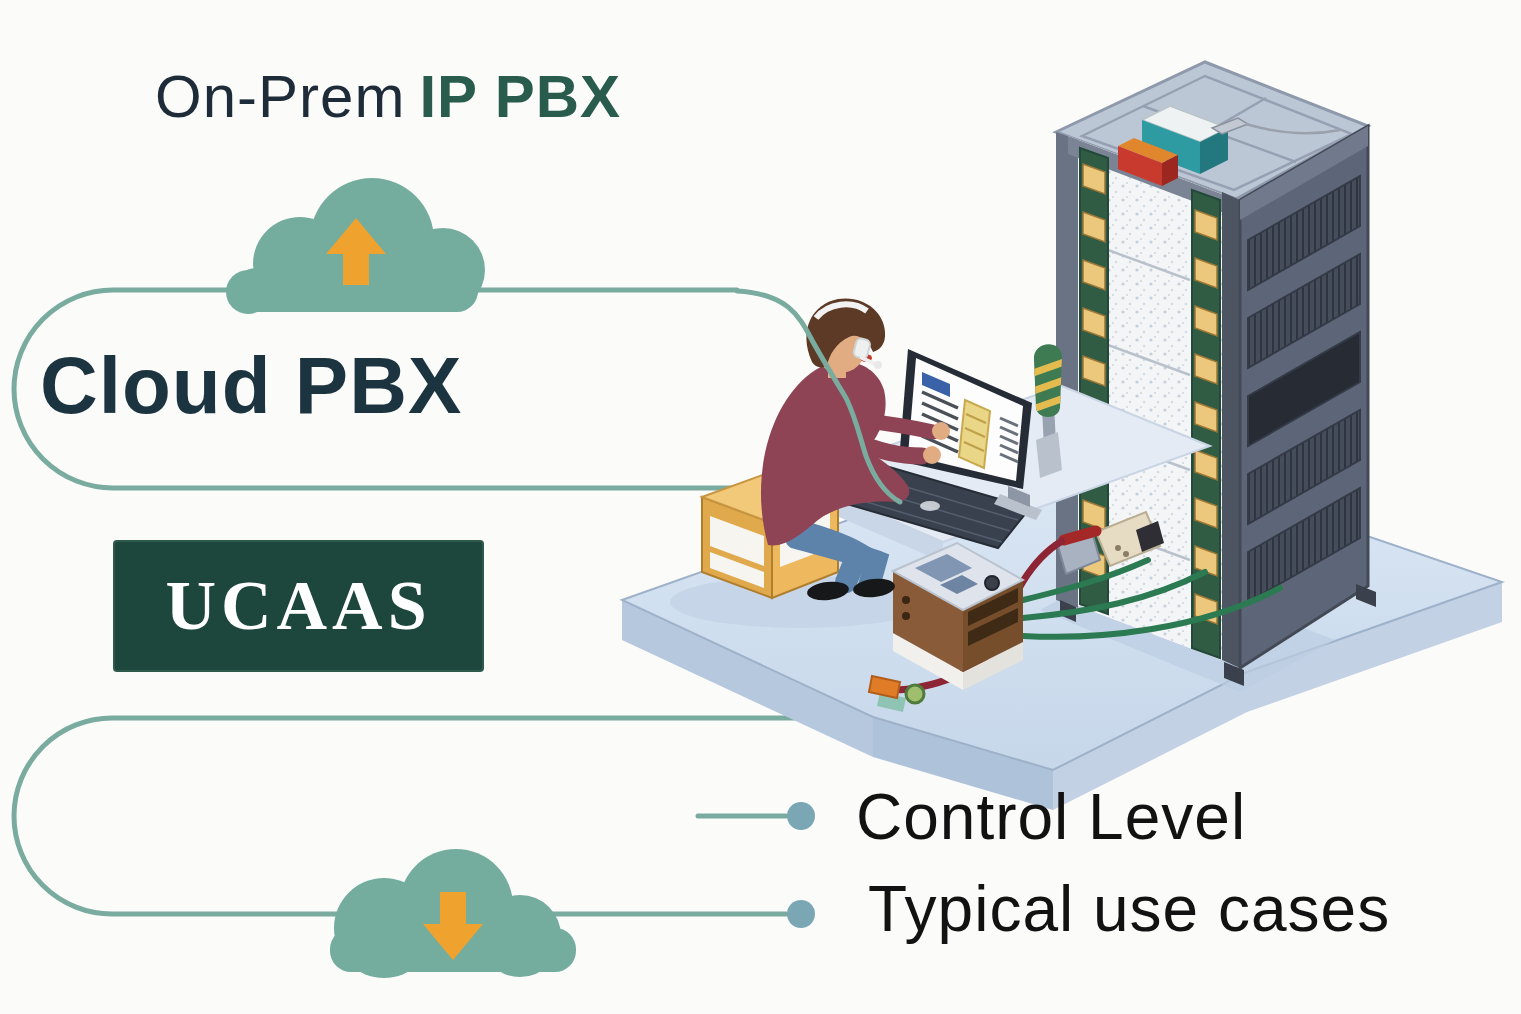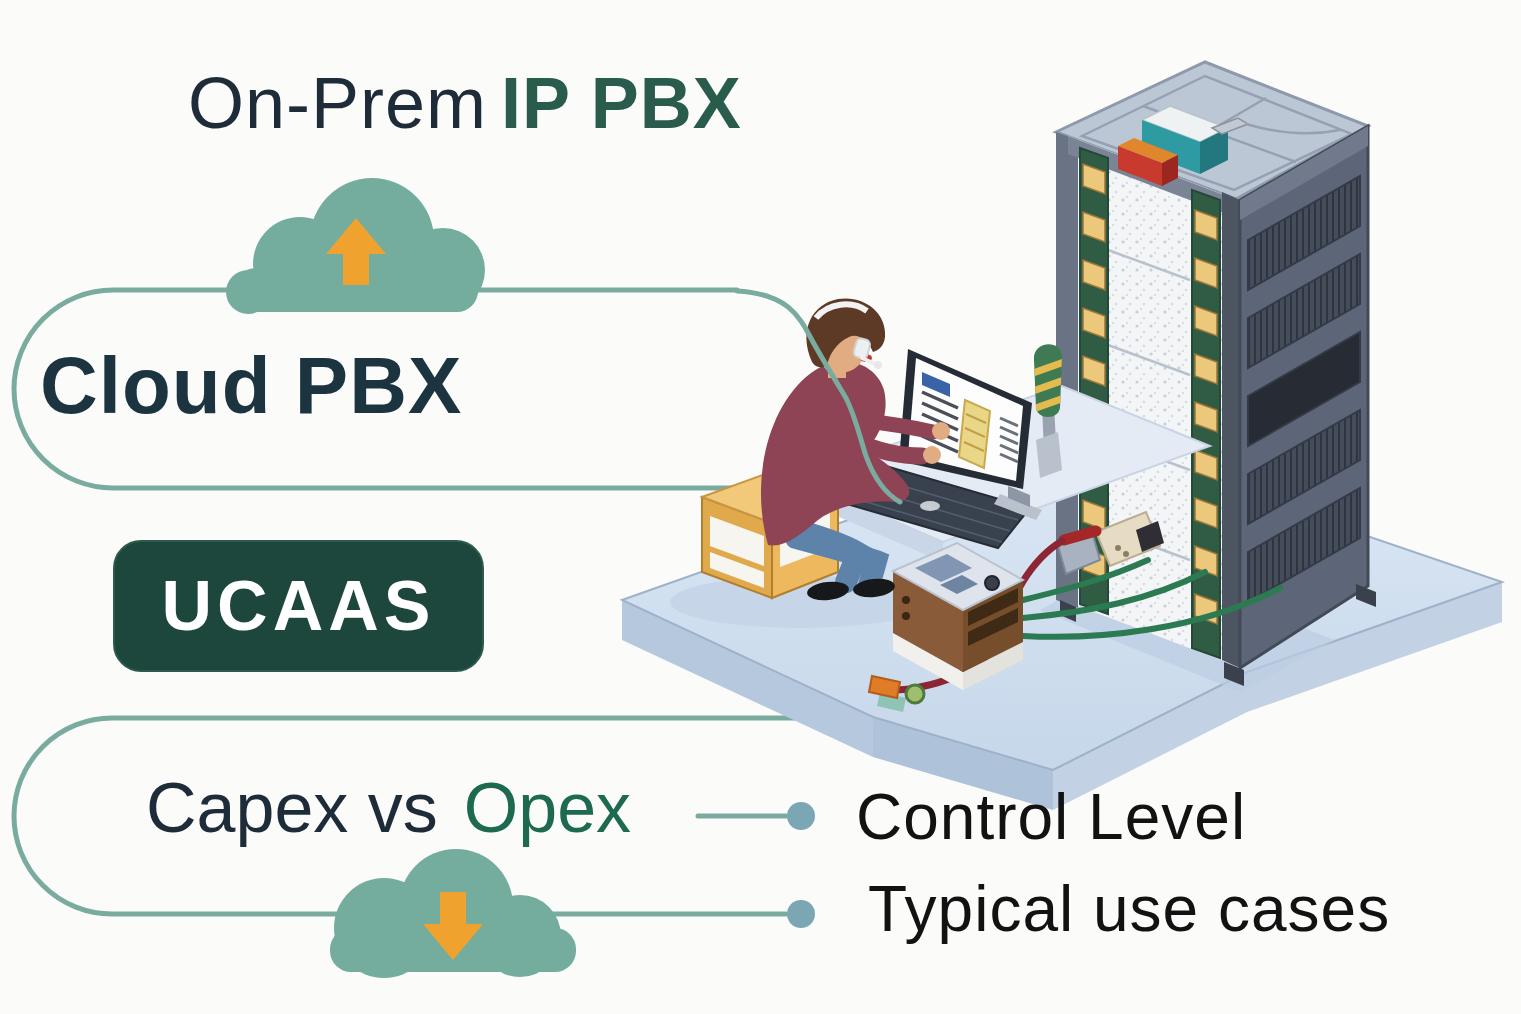--- a/index.html
+++ b/index.html
@@ -3,28 +3,28 @@
 <meta charset="utf-8">
 <style>
   html,body{margin:0;padding:0;background:#e8e8e8;}
   .canvas{
     position:relative;width:1521px;height:1014px;overflow:hidden;
     background:#fbfbfa;
     font-family:"Liberation Sans", sans-serif;
   }
   .canvas svg{position:absolute;left:0;top:0;}
   .txt{position:absolute;white-space:nowrap;}
-  .title{left:155px;top:62px;font-size:72px;letter-spacing:1px;color:#1e2b39;font-weight:500;margin-left:33px;}
+  .title{left:155px;top:62px;font-size:60px;letter-spacing:1px;color:#1e2b39;font-weight:500;}
   .title .hl{color:#2a5c4e;font-weight:800;margin-left:14px;}
   .cloudpbx{left:40px;top:340px;width:680px;font-size:80px;font-weight:800;color:#1c3440;letter-spacing:1px;}
   .ucaas{
     position:absolute;left:113px;top:540px;width:367px;height:128px;
-    background:#1d473c;border:2px solid #2e5a4c;border-radius:28px;
+    background:#1d473c;border:2px solid #2e5a4c;border-radius:4px;
     display:flex;align-items:center;justify-content:center;
-    color:#ffffff;font-size:70px;font-weight:800;letter-spacing:5px;
+    color:#ffffff;font-size:70px;font-weight:800;letter-spacing:5px;font-family:Liberation Serif, serif;
   }
   .capex{left:146px;top:768px;font-size:70px;color:#1e2b39;}
   .capex .opex{color:#1d6a50;margin-left:26px;}
   .bullet-label{font-size:64px;color:#121212;letter-spacing:1px;}
   .ctrl{left:856px;top:780px;}
   .usecases{left:868px;top:872px;}
 </style>
 </head>
 <body>
 
@@ -289,20 +289,17 @@
 <div class="txt title">
   <span>On-Prem</span><span class="hl">IP PBX</span>
 </div>
 
 <div class="txt cloudpbx">Cloud PBX</div>
 
 <div class="ucaas">
   <span>UCAAS</span>
 </div>
 
-<div class="txt capex">
-  <span>Capex vs</span><span class="opex">Opex</span>
-</div>
 
 <div class="txt bullet-label ctrl">Control Level</div>
 <div class="txt bullet-label usecases">Typical use cases</div>
 
 </div>
 
 </body></html>

